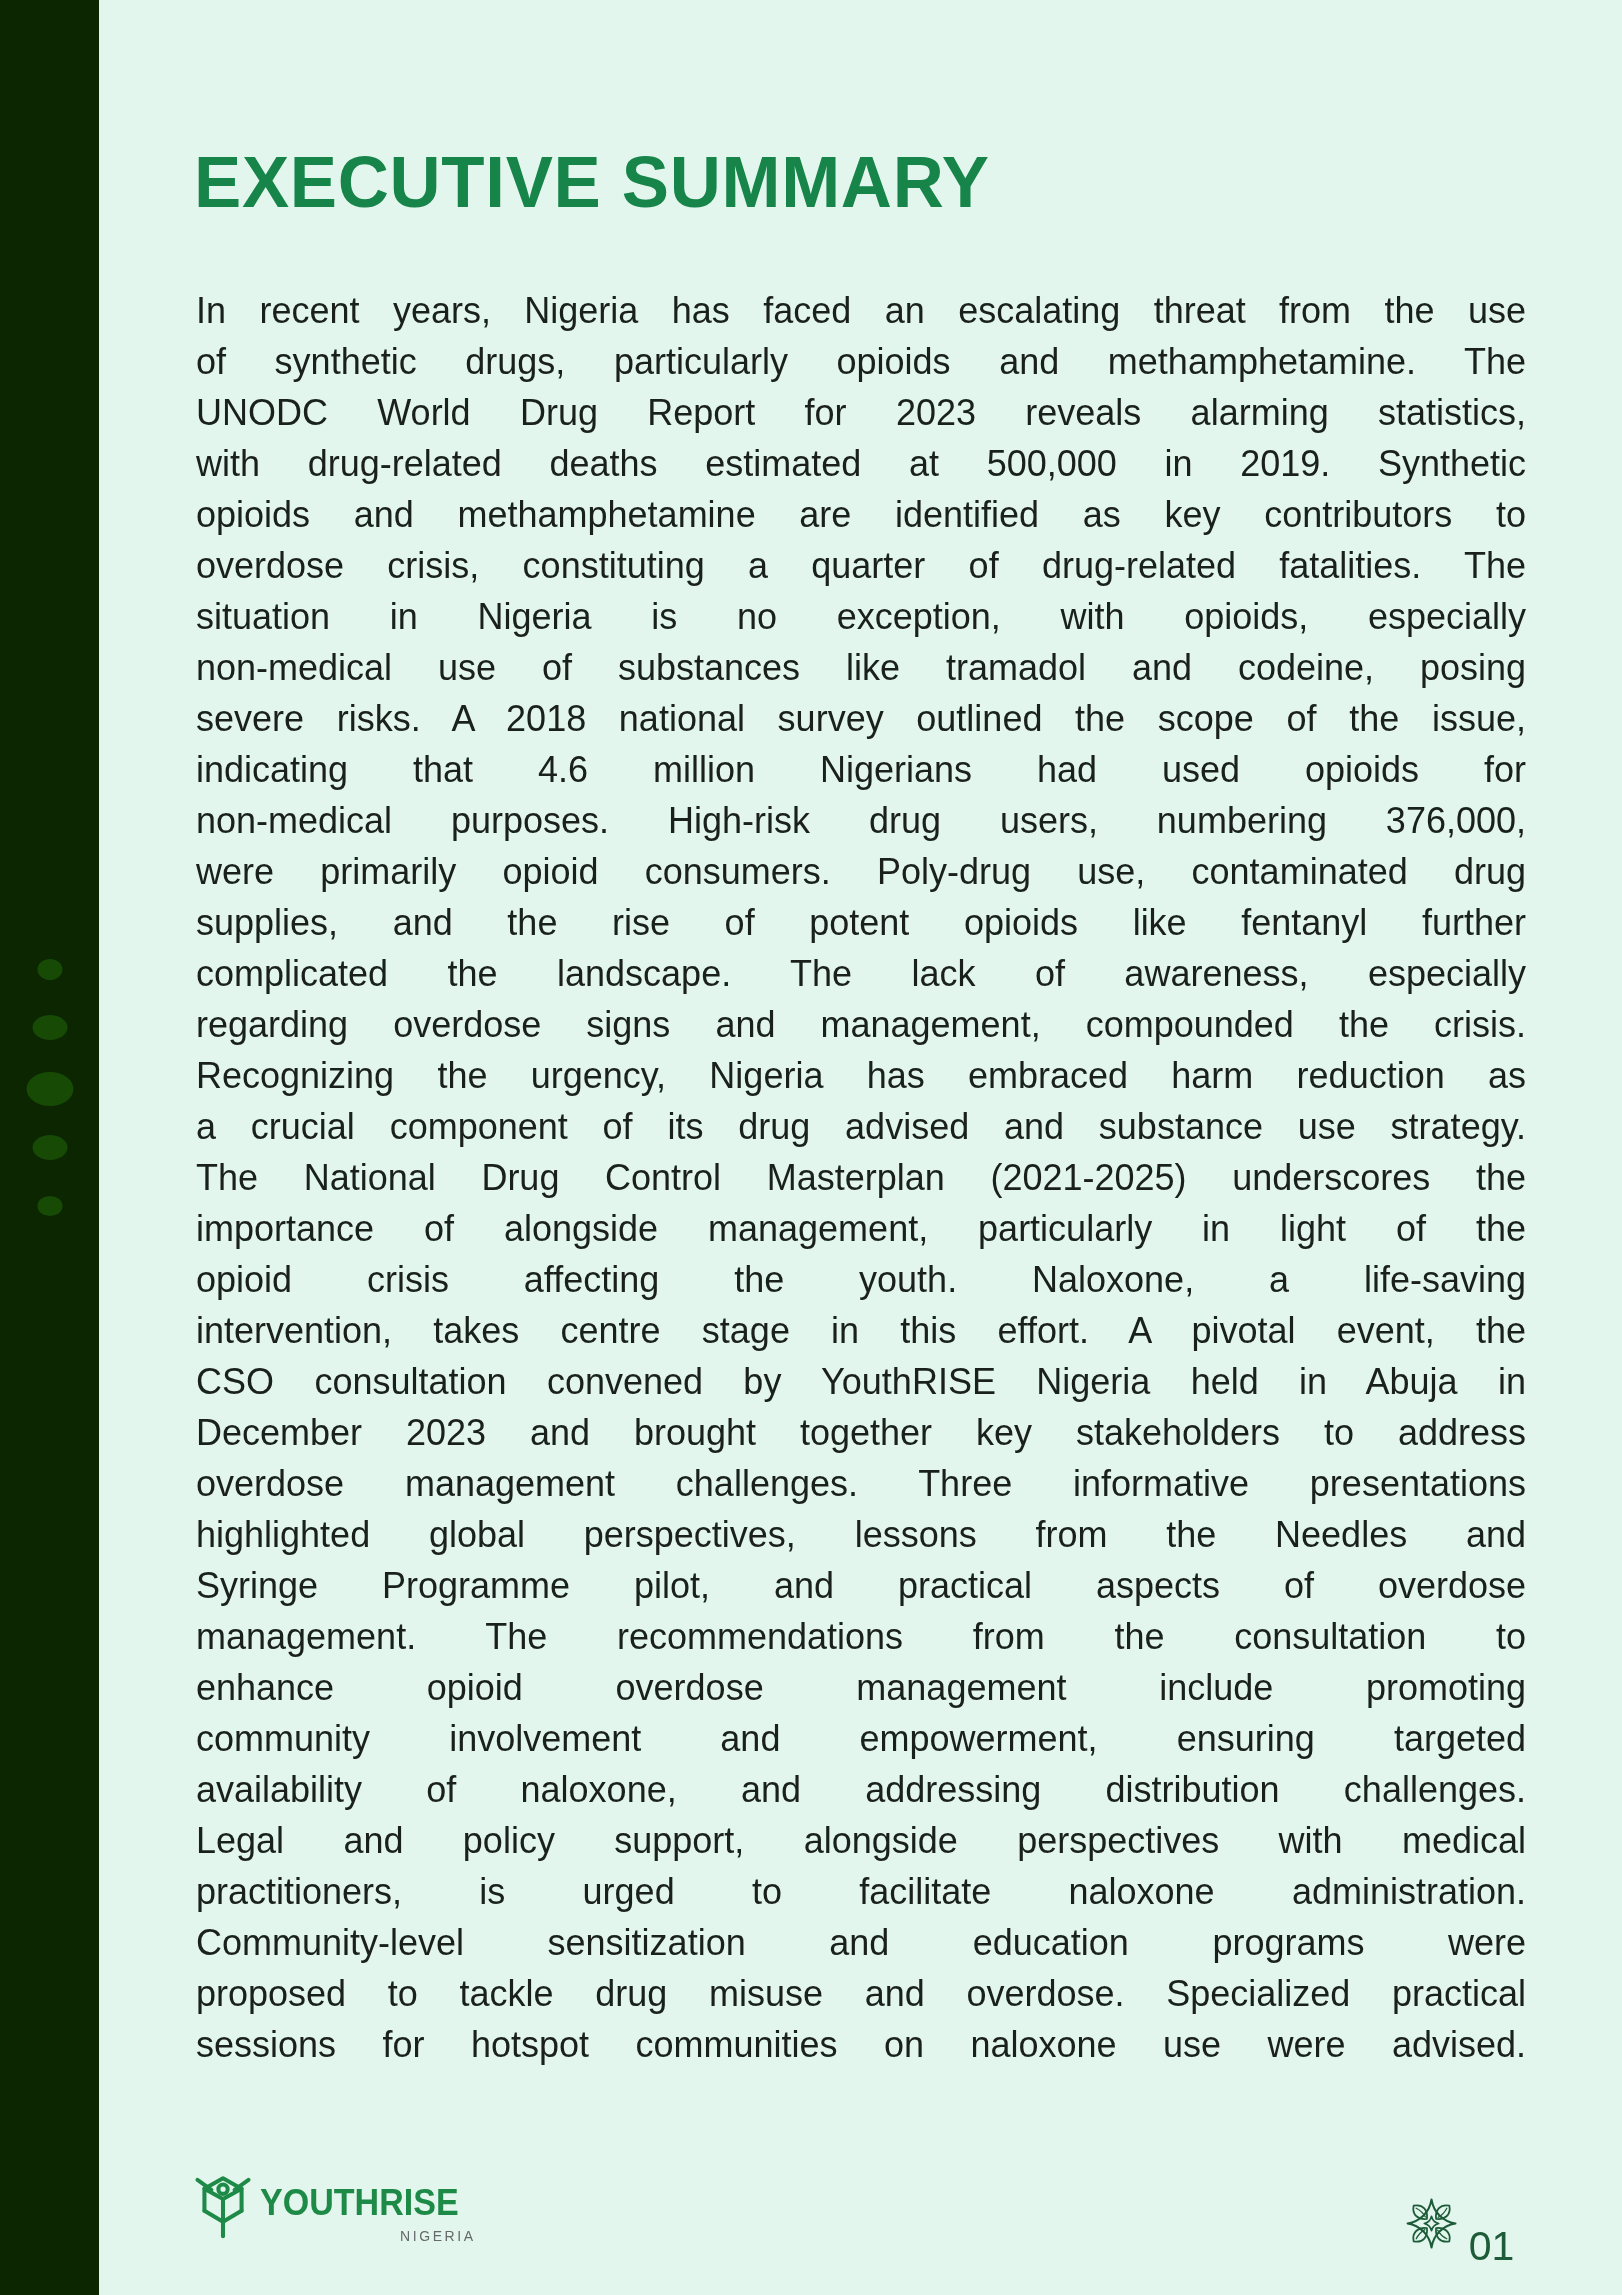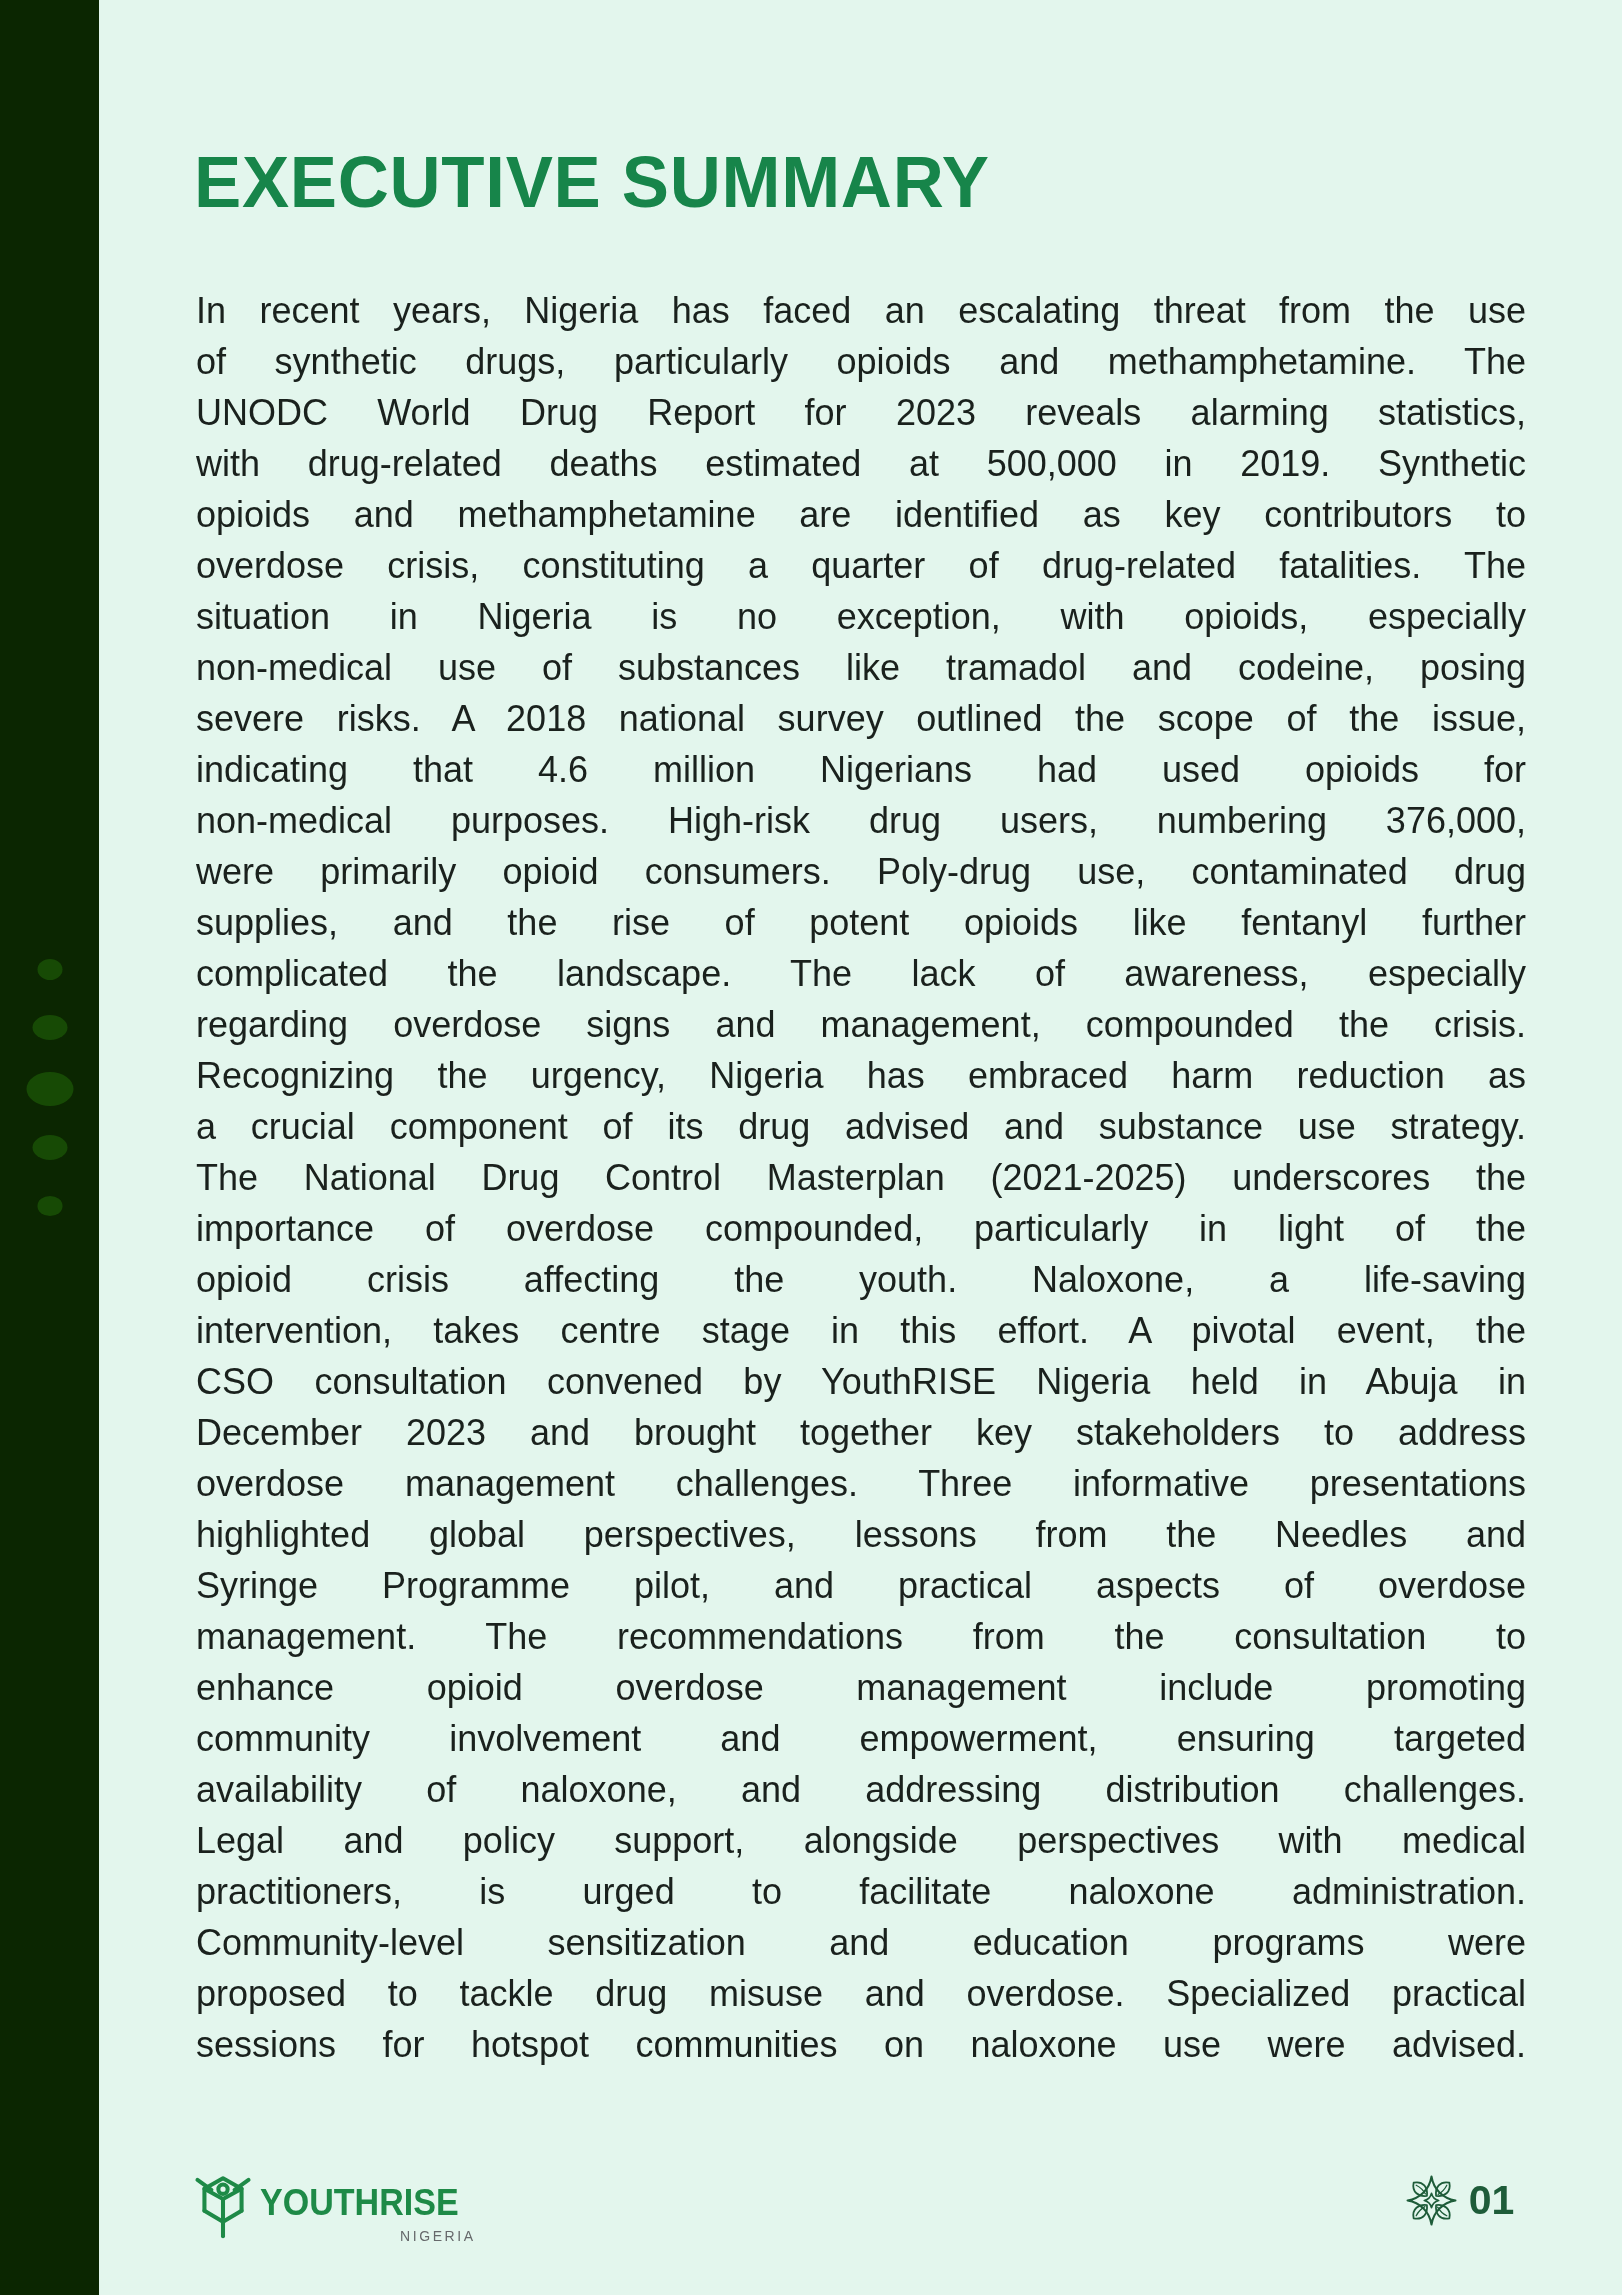--- a/index.html
+++ b/index.html
@@ -99,23 +99,24 @@
   .pageno {
     position: absolute;
     left: 1406px;
     top: 2175px;
     display: flex;
     align-items: center;
     gap: 11.8px;
   }
   .page-number {
     font-size: 41px;
-    font-weight: 700;
+    font-weight: 400;
     color: var(--deep-green, #1e5c39);
     line-height: 51px;
+    margin-top: 46px;
   }
 </style>
 </head>
 <body>
 
 <div class="page">
 
   <div class="sidebar">
     <div class="dot dot-1"></div>
     <div class="dot dot-2"></div>
@@ -138,21 +139,21 @@
       <div class="line">severe risks. A 2018 national survey outlined the scope of the issue,</div>
       <div class="line">indicating that 4.6 million Nigerians had used opioids for</div>
       <div class="line">non-medical purposes. High-risk drug users, numbering 376,000,</div>
       <div class="line">were primarily opioid consumers. Poly-drug use, contaminated drug</div>
       <div class="line">supplies, and the rise of potent opioids like fentanyl further</div>
       <div class="line">complicated the landscape. The lack of awareness, especially</div>
       <div class="line">regarding overdose signs and management, compounded the crisis.</div>
       <div class="line">Recognizing the urgency, Nigeria has embraced harm reduction as</div>
       <div class="line">a crucial component of its drug advised and substance use strategy.</div>
       <div class="line">The National Drug Control Masterplan (2021-2025) underscores the</div>
-      <div class="line">importance of overdose compounded, particularly in light of the</div>
+      <div class="line">importance of alongside management, particularly in light of the</div>
       <div class="line">opioid crisis affecting the youth. Naloxone, a life-saving</div>
       <div class="line">intervention, takes centre stage in this effort. A pivotal event, the</div>
       <div class="line">CSO consultation convened by YouthRISE Nigeria held in Abuja in</div>
       <div class="line">December 2023 and brought together key stakeholders to address</div>
       <div class="line">overdose management challenges. Three informative presentations</div>
       <div class="line">highlighted global perspectives, lessons from the Needles and</div>
       <div class="line">Syringe Programme pilot, and practical aspects of overdose</div>
       <div class="line">management. The recommendations from the consultation to</div>
       <div class="line">enhance opioid overdose management include promoting</div>
       <div class="line">community involvement and empowerment, ensuring targeted</div>

